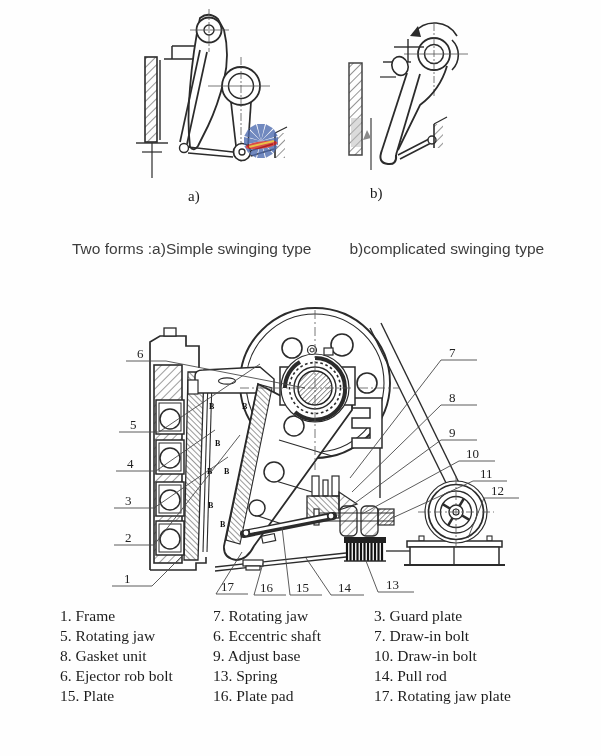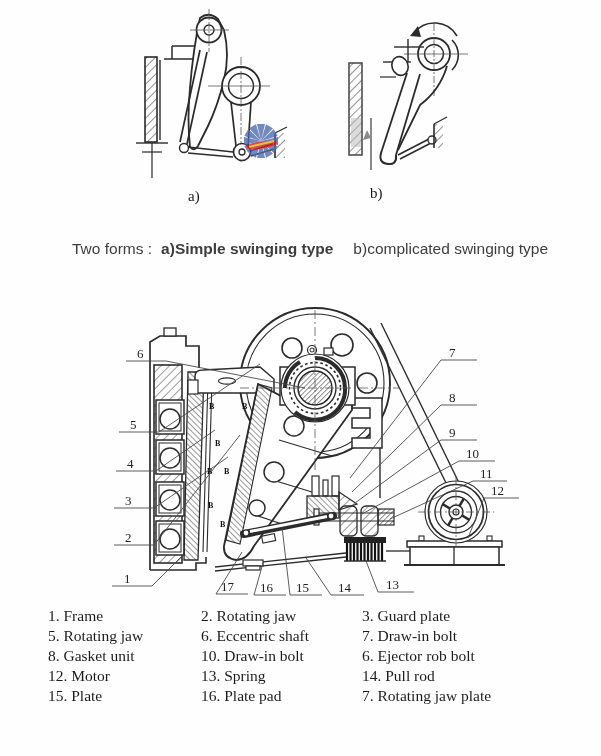--- a/index.html
+++ b/index.html
@@ -2,23 +2,23 @@
 <html><head>
 <meta charset="utf-8">
 <style>
   html,body{margin:0;padding:0;background:#fff;}
   .page{position:relative;width:601px;height:756px;background:#fefefe;overflow:hidden;
         font-family:"Liberation Serif","DejaVu Serif",serif;}
   svg{position:absolute;left:0;}
   .cap{position:absolute;left:72px;top:240px;width:520px;
        font-family:"Liberation Sans","DejaVu Sans",sans-serif;
        font-size:15.5px;color:#3d3d3d;white-space:nowrap;}
-  .cap .pre{margin-right:9px;}
-  .cap .ia{margin-right:20px;font-weight:bold;}
-  .plist{position:absolute;left:48px;top:606px;width:540px;
+  .cap .pre{}
+  .cap .ia{margin-right:38px;}
+  .plist{position:absolute;left:60px;top:606px;width:540px;
          display:grid;grid-template-columns:153px 161px auto;
          font-size:15.5px;line-height:20px;color:#1c1c1c;}
   .plist span{white-space:nowrap;}
   text.callout{font-size:13px;fill:#222;font-family:"Liberation Serif","DejaVu Serif",serif;}
   text.figlab{font-size:15px;fill:#1a1a1a;font-family:"Liberation Serif","DejaVu Serif",serif;}
   text.bmark{font-size:8px;font-weight:bold;fill:#111;font-family:"Liberation Serif","DejaVu Serif",serif;}
   .ink{stroke:#2b2b2b;fill:none;}
   .inkw{stroke:#2b2b2b;fill:#fff;}
   .thin{stroke:#555;fill:none;stroke-width:.8;}
 </style>
@@ -383,29 +383,29 @@
     <text class="callout" x="386" y="309">13</text>
     <text class="callout" x="338" y="312">14</text>
     <text class="callout" x="296" y="312">15</text>
     <text class="callout" x="260" y="312">16</text>
     <text class="callout" x="221" y="311">17</text>
   </g>
 </svg>
 
 <div class="plist">
   <span>1. Frame</span>
-  <span>2. Rotating jaw</span>
+  <span>7. Rotating jaw</span>
   <span>3. Guard plate</span>
   <span>5. Rotating jaw</span>
   <span>6. Eccentric shaft</span>
   <span>7. Draw-in bolt</span>
   <span>8. Gasket unit</span>
+  <span>9. Adjust base</span>
   <span>10. Draw-in bolt</span>
   <span>6. Ejector rob bolt</span>
-  <span>12. Motor</span>
   <span>13. Spring</span>
   <span>14. Pull rod</span>
   <span>15. Plate</span>
   <span>16. Plate pad</span>
-  <span>7. Rotating jaw plate</span>
+  <span>17. Rotating jaw plate</span>
 </div>
 
 </div>
 
 </body></html>

